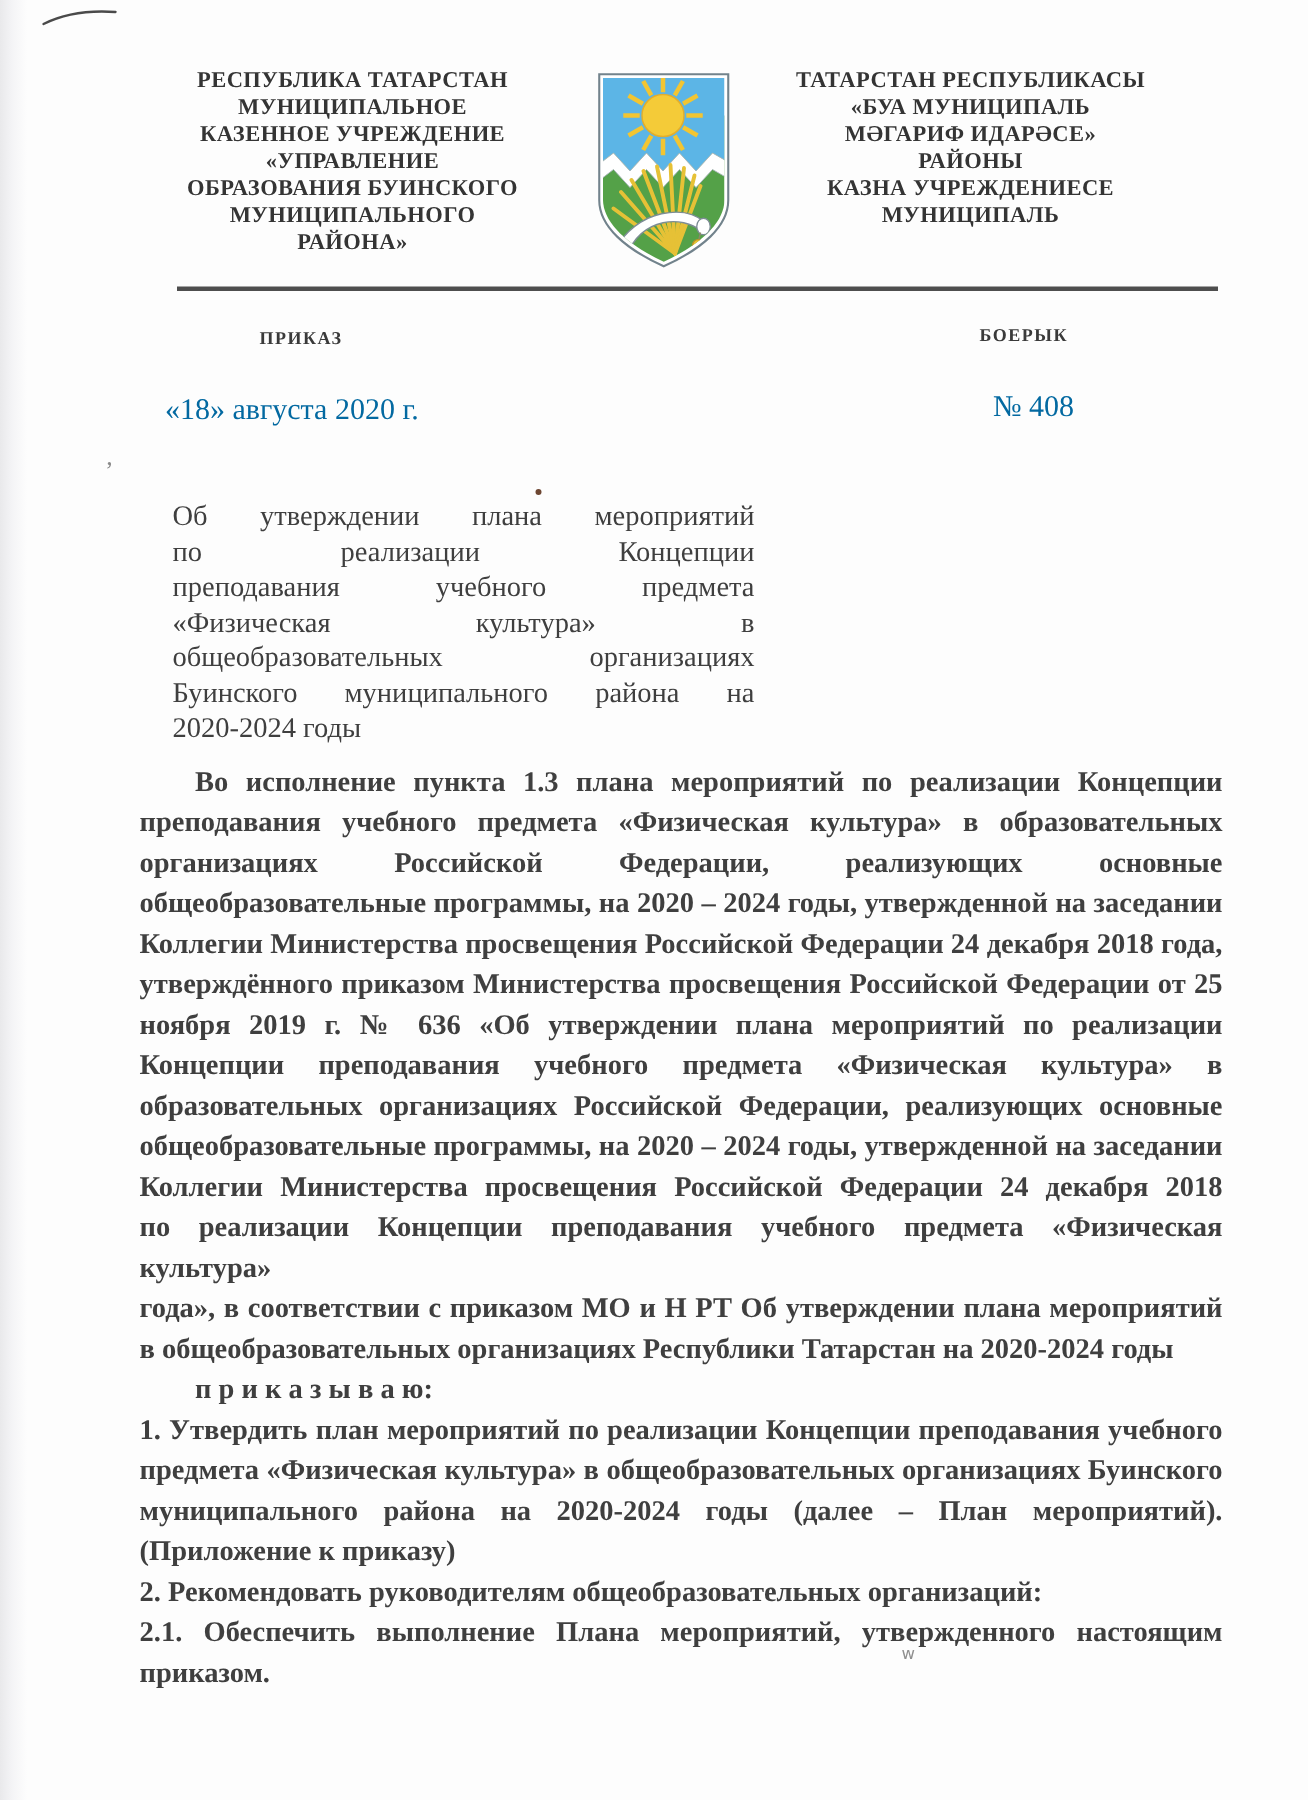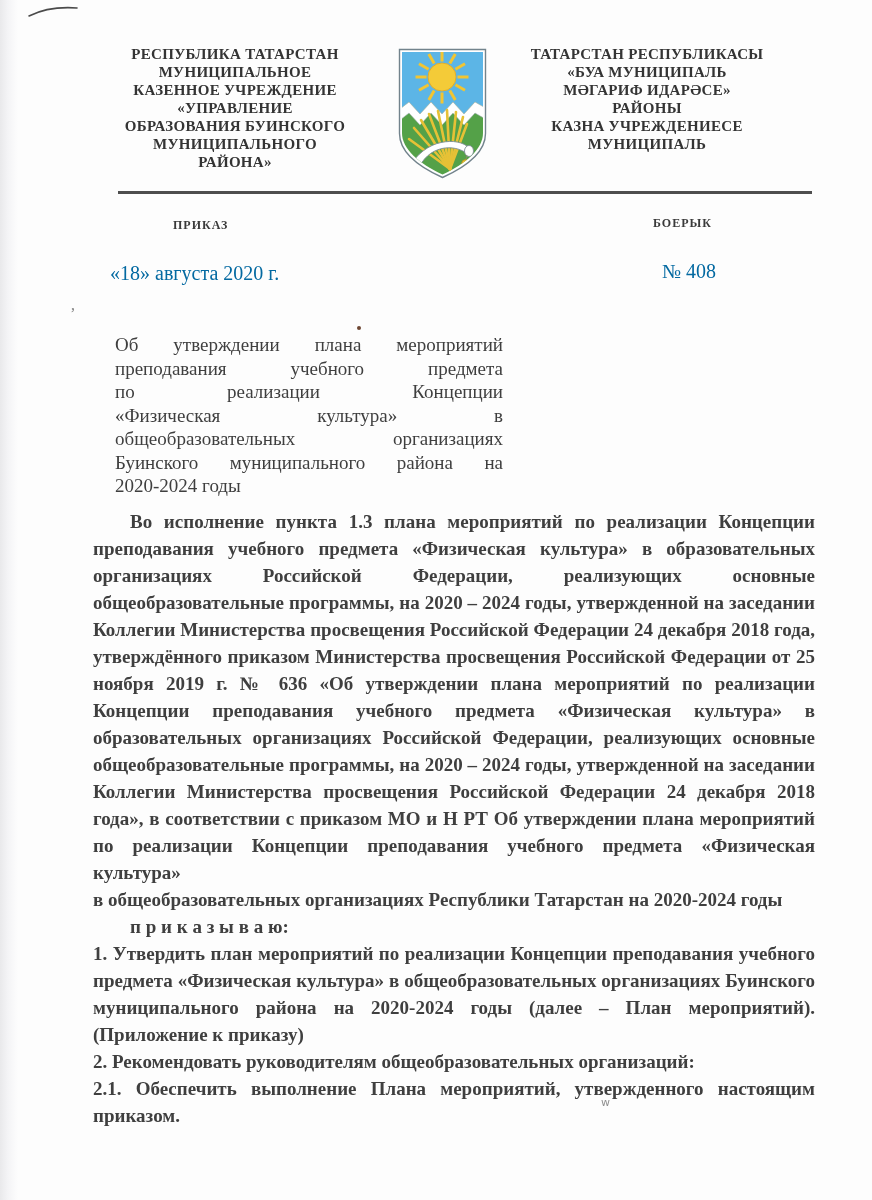--- a/index.html
+++ b/index.html
@@ -131,43 +131,43 @@
 
   <div class="meta-text doc-date">«18» августа  2020 г.</div>
   <div class="meta-text doc-number">№ 408</div>
 
   <span class="comma-artifact">’</span>
   <span class="dot-artifact"></span>
 
   <div class="subject">
 
   <div class="ln jl">Об утверждении плана мероприятий</div>
+      <div class="ln jl">по реализации Концепции</div>
       <div class="ln jl">преподавания учебного предмета</div>
-      <div class="ln jl">по реализации Концепции</div>
       <div class="ln jl">«Физическая культура» в</div>
       <div class="ln jl">общеобразовательных организациях</div>
       <div class="ln jl">Буинского муниципального района на</div>
       <div class="ln plain">2020-2024 годы</div>
     </div>
 
   <div class="body-text">
 
   <div class="ln jl indent">Во исполнение пункта 1.3 плана мероприятий по реализации Концепции</div>
       <div class="ln jl">преподавания учебного предмета «Физическая культура» в образовательных</div>
       <div class="ln jl">организациях Российской Федерации, реализующих основные</div>
       <div class="ln jl">общеобразовательные программы, на 2020 – 2024 годы, утвержденной на заседании</div>
       <div class="ln jl">Коллегии Министерства просвещения Российской Федерации 24 декабря 2018 года,</div>
       <div class="ln jl">утверждённого приказом Министерства просвещения Российской Федерации от 25</div>
       <div class="ln jl">ноября 2019 г. № 636 «Об утверждении плана мероприятий по реализации</div>
       <div class="ln jl">Концепции преподавания учебного предмета «Физическая культура» в</div>
       <div class="ln jl">образовательных организациях Российской Федерации, реализующих основные</div>
       <div class="ln jl">общеобразовательные программы, на 2020 – 2024 годы, утвержденной на заседании</div>
       <div class="ln jl">Коллегии Министерства просвещения Российской Федерации 24 декабря 2018</div>
+      <div class="ln jl">по реализации Концепции преподавания учебного предмета «Физическая культура»</div>
       <div class="ln jl">года», в соответствии с приказом МО и Н РТ Об утверждении плана мероприятий</div>
-      <div class="ln jl">по реализации Концепции преподавания учебного предмета «Физическая культура»</div>
       <div class="ln plain">в общеобразовательных организациях Республики Татарстан на 2020-2024 годы</div>
       <div class="ln plain indent">п р и к а з ы в а ю:</div>
       <div class="ln jl">1.   Утвердить план мероприятий по реализации Концепции преподавания учебного</div>
       <div class="ln jl">предмета «Физическая культура» в общеобразовательных организациях Буинского</div>
       <div class="ln jl">муниципального района на 2020-2024 годы (далее – План мероприятий).</div>
       <div class="ln plain">(Приложение к приказу)</div>
       <div class="ln plain">2.    Рекомендовать  руководителям общеобразовательных организаций:</div>
       <div class="ln jl">2.1.   Обеспечить выполнение Плана мероприятий, утвержденного настоящим</div>
       <div class="ln plain">приказом.</div>
     </div>

